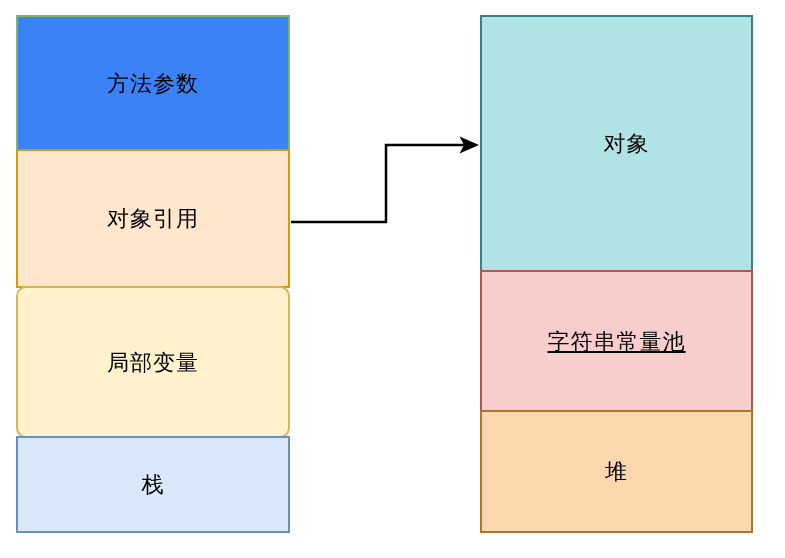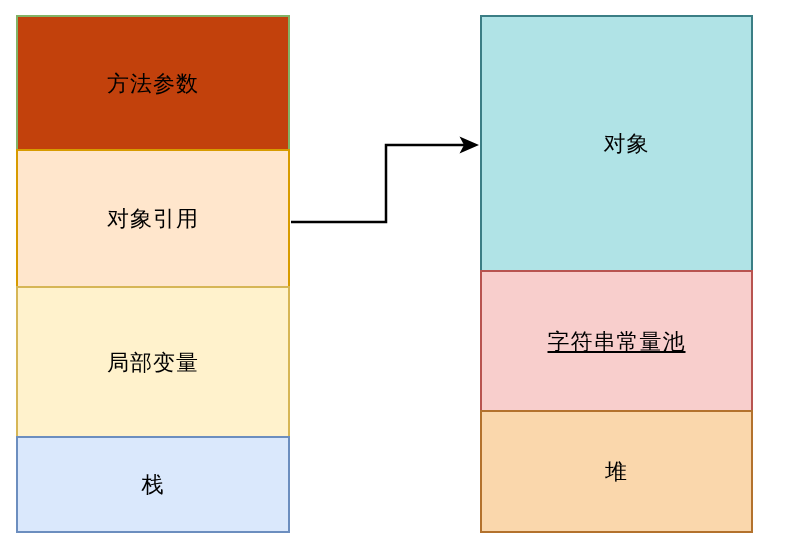--- a/index.html
+++ b/index.html
@@ -46,29 +46,29 @@
     pointer-events: none;
     z-index: 5;
   }
   .label-line { display: block; }
 </style>
 </head>
 <body>
 
 <div class="canvas">
 
-  <div class="box box-method-params" style="background-color: #c2410c; border-color: rgb(130, 179, 102); text-align: center;">
+  <div class="box box-method-params" style="background-color: #3b82f6; border-color: rgb(130, 179, 102); text-align: center;">
     <span class="label-line">方法参数</span>
   </div>
 
   <div class="box box-object-ref" style="background-color: rgb(255, 230, 204); border-color: rgb(215, 155, 0);">
     <span class="label-line">对象引用</span>
   </div>
 
-  <div class="box box-local-vars" style="background-color: rgb(255, 242, 204); border-color: rgb(214, 182, 86);">
+  <div class="box box-local-vars" style="background-color: rgb(255, 242, 204); border-color: rgb(214, 182, 86); border-radius: 10px;">
     <span class="label-line">局部变量</span>
   </div>
 
   <div class="box box-stack" style="background-color: rgb(218, 232, 252); border-color: rgb(108, 142, 191);">
     <span class="label-line">栈</span>
   </div>
 
   <div class="box box-object" style="background-color: rgb(176, 227, 230); border-color: rgb(59, 126, 133);">
     <span class="label-line">对象</span>
   </div>

